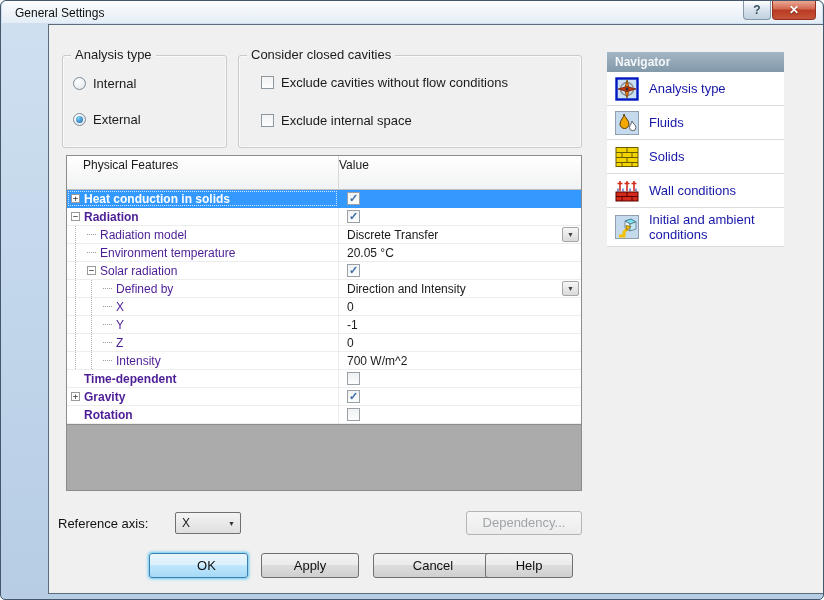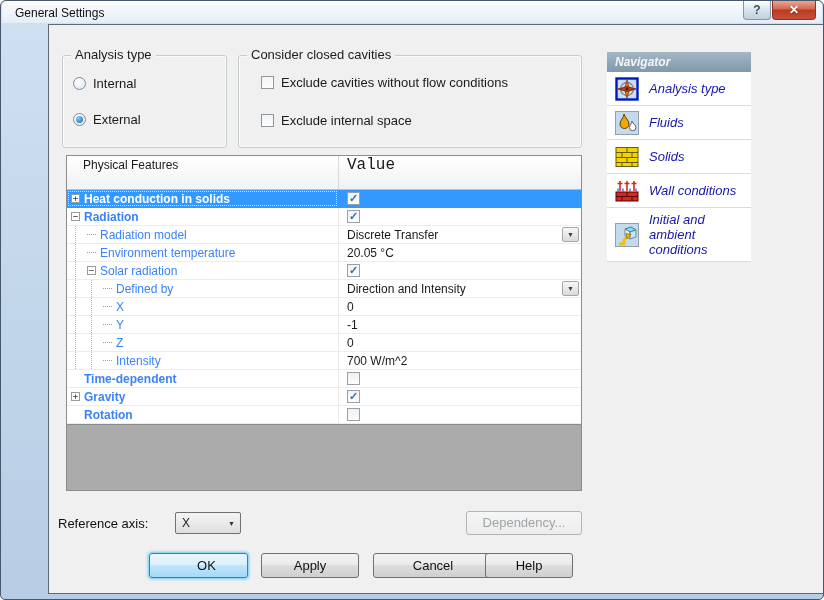--- a/index.html
+++ b/index.html
@@ -40,46 +40,46 @@
   .checkbox { width:13px; height:13px; border:1px solid #8E979E;
     background:linear-gradient(#F2F3F4,#FDFDFD); flex:none;
     font-size:11px; font-weight:bold; color:#3F6EA5; text-align:center; line-height:11px; }
   .opt-label { font-size:13px; color:#1A1A1A; white-space:nowrap; }
 
   .ptable { position:absolute; left:17px; top:130px; width:516px; height:336px;
     border:1px solid #8C8C8C; background:#FFF; display:flex; flex-direction:column; }
   .thead { display:flex; height:34px; background:linear-gradient(#FFFFFF,#F1F2F3);
     border-bottom:1px solid #BEBEBE; flex:none; }
   .th1 { width:271px; padding-left:16px; font-size:12px; color:#1A1A1A; line-height:18px; }
-  .th2 { flex:1; padding-left:8px; font-size:16px; color:#1A1A1A; line-height:18px;
-    border-left:1px solid #D9D9D9;font-family:Liberation Mono, monospace; }
+  .th2 { flex:1; padding-left:0; font-size:12px; color:#1A1A1A; line-height:18px;
+    border-left:1px solid #D9D9D9; }
   .trow { display:flex; height:18px; border-bottom:1px solid #EDEDED; background:#FFF; flex:none; }
   .feat { width:271px; position:relative; display:flex; align-items:center; overflow:hidden; }
   .val { flex:1; position:relative; display:flex; align-items:center; padding-left:8px;
     border-left:1px solid #EDEDED; }
   .trow.selected, .trow.selected .val { background:#3399FF; border-color:#3399FF; }
   .trow.selected .rlabel { color:#FFF; }
   .trow.selected .feat { outline:1px dotted #CFE6FF; outline-offset:-2px; }
   .expander { width:9px; height:9px; border:1px solid #9A9A9A; background:#FFF;
     font-size:9px; line-height:7px; text-align:center; color:#333; margin-right:4px; flex:none;
     font-family:"DejaVu Sans Mono", monospace; }
   .hleader { width:9px; height:1px; border-bottom:1px dotted #9A9A9A; margin-right:4px; flex:none; }
   .vleader { position:absolute; top:0; bottom:0; border-left:1px dotted #B4B4B4; }
-  .rlabel { font-size:12px; color:#3b82f6; white-space:nowrap; }
+  .rlabel { font-size:12px; color:#4c1d95; white-space:nowrap; }
   .rlabel.bold { font-weight:bold; }
   .cb { width:13px; height:13px; border:1px solid #99A0A6;
     background:linear-gradient(#EFF1F2,#FCFDFD); font-size:11px; font-weight:bold;
     color:#3F6EA5; text-align:center; line-height:11px; flex:none; }
   .vtext { font-size:12px; color:#1A1A1A; white-space:nowrap; }
   .ddbtn { position:absolute; right:2px; top:1px; width:17px; height:15px;
     border:1px solid #A6A6A6; border-radius:2px; background:linear-gradient(#F7F7F7,#DADADA);
     font-size:7px; color:#404040; text-align:center; line-height:14px; }
   .tfiller { flex:1; background:#ABABAB; border-top:1px solid #8C8C8C; }
 
-  .navigator { position:absolute; left:558px; top:27px; width:144px; background:#86efac;font-style:italic; }
+  .navigator { position:absolute; left:558px; top:27px; width:177px; background:#86efac; }
   .nav-header { height:20px; background:linear-gradient(#A3B6C4,#8299AA); color:#F3F6F9;
     font-size:12px; font-weight:bold; line-height:20px; padding-left:8px; }
   .nav-item { display:flex; align-items:center; border-bottom:1px solid #DCDCDC;
     padding:4px 4px 4px 8px; min-height:34px; background:#FFF; cursor:default; }
   .nav-icon { width:24px; height:24px; margin-right:10px; flex:none; }
   .nav-label { font-size:13px; color:#1616A8; line-height:15px; }
 
   .ref-label { position:absolute; left:9px; top:491px; font-size:13px; color:#101010; }
   .combo { position:absolute; left:126px; top:487px; width:66px; height:22px;
     border:1px solid #707070; border-radius:2px; background:linear-gradient(#F4F4F4,#DFDFDF); }

